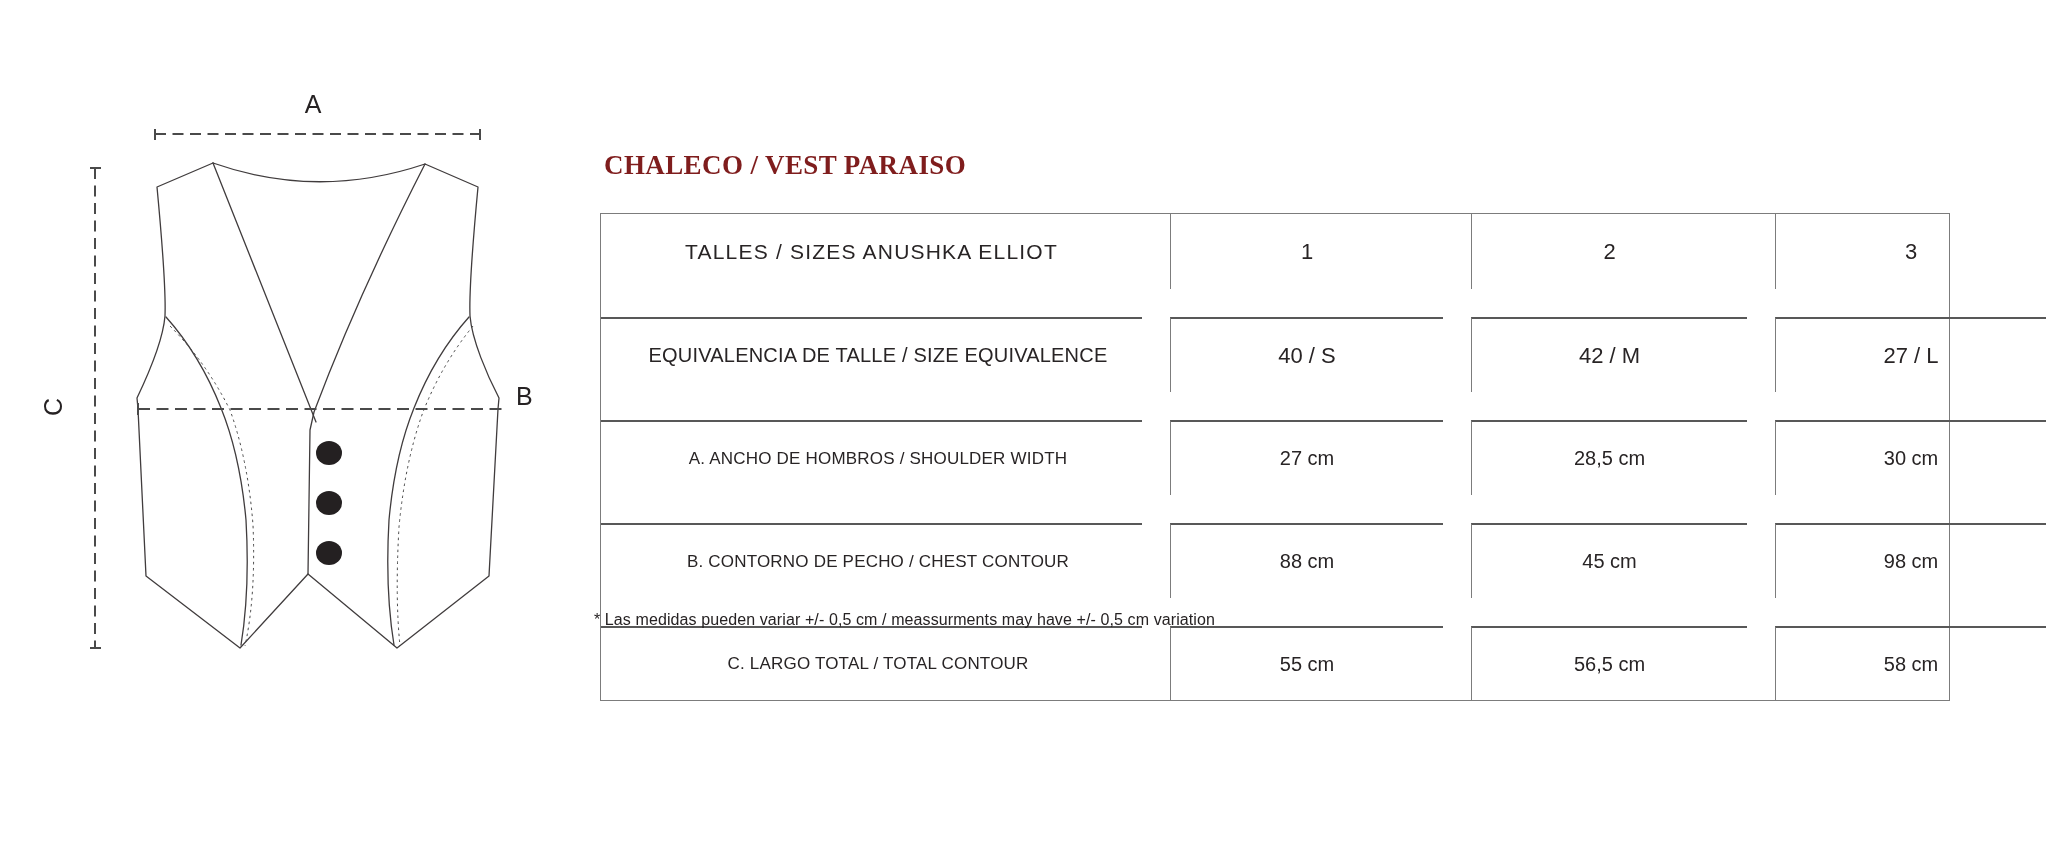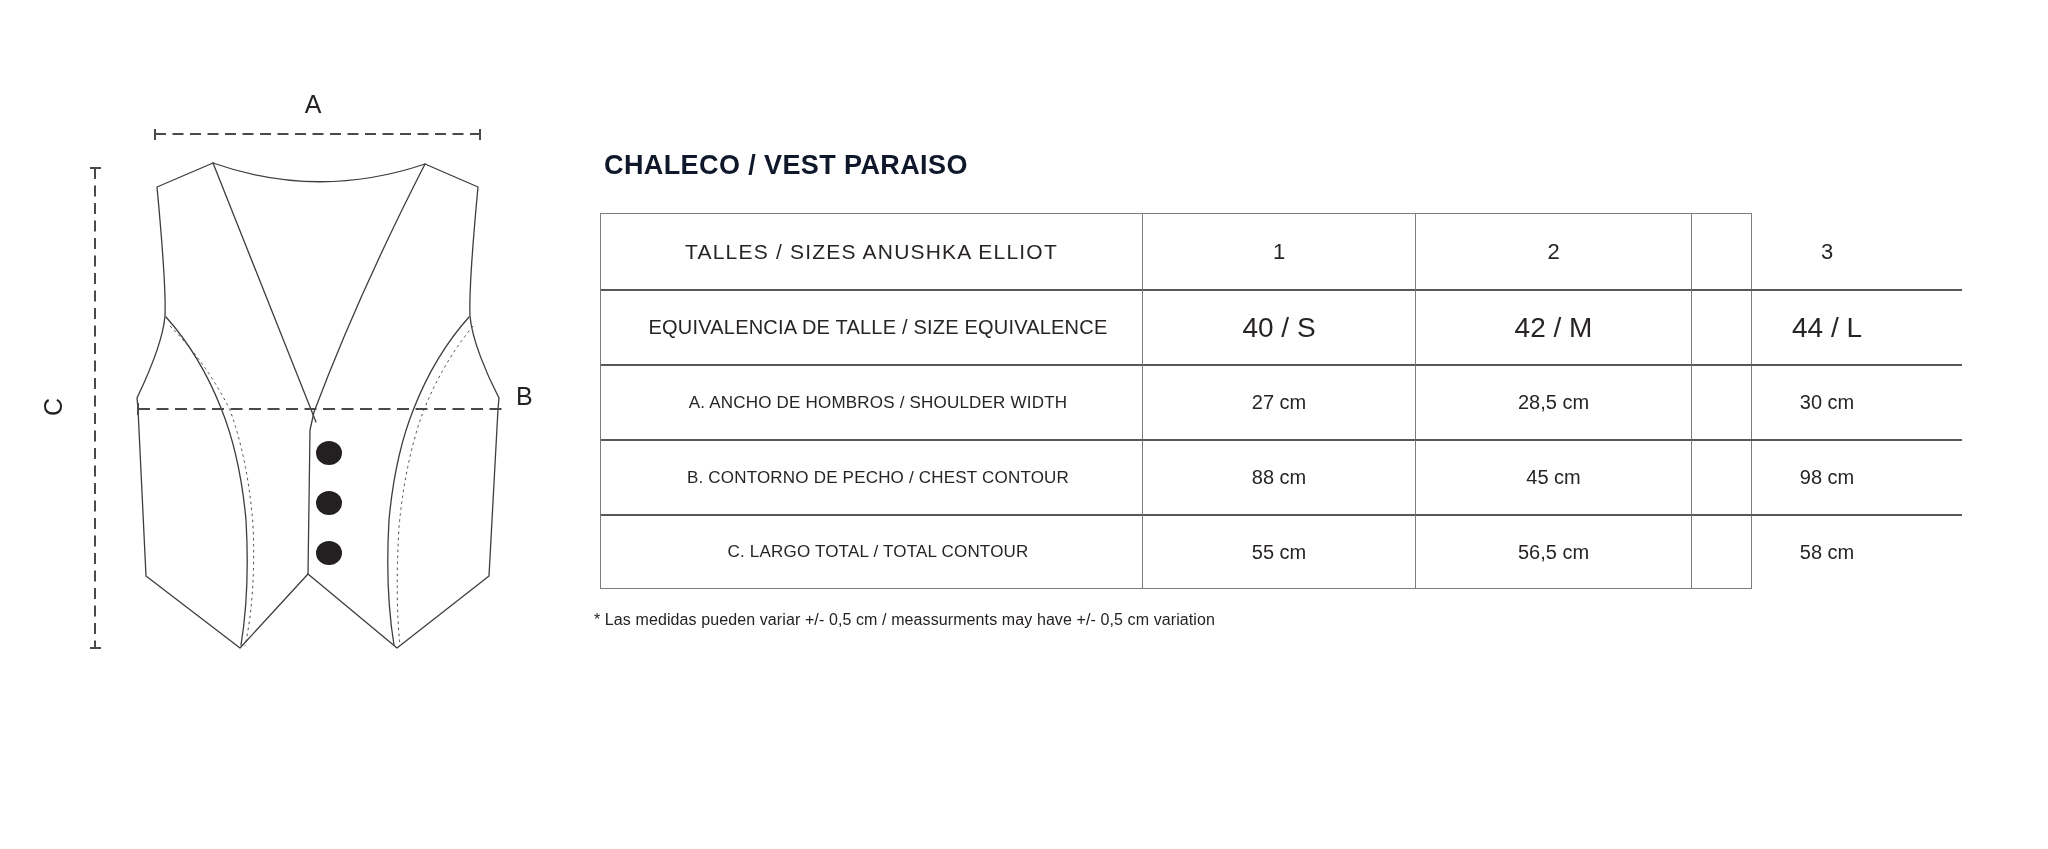--- a/index.html
+++ b/index.html
@@ -14,36 +14,38 @@
   }
 
   
   .title {
     position: absolute;
     left: 604px;
     top: 150px;
     font-size: 27px;
     font-weight: 700;
     letter-spacing: 0.4px;
-    color: #0f172a;
+    color: #7f1d1d;
     white-space: nowrap;
+    font-family: Liberation Serif, serif;
   }
 
   
   .size-table {
     position: absolute;
     left: 600px;
     top: 213px;
-    width: 1152px;
+    width: 1350px;
     display: grid;
     grid-template-columns: 541px 273px 276px 271px;
     grid-template-rows: 75px 75px 75px 75px 74px;
     border: 1.5px solid #7c7c7c;
     box-sizing: border-box;
     background: #ffffff;
+    gap: 28px;
   }
   .size-table .td {
     display: flex;
     align-items: center;
     justify-content: center;
     box-sizing: border-box;
     border-left: 1.5px solid #7c7c7c;
     border-top: 2px solid #585858;
     overflow: hidden;
     white-space: nowrap;
@@ -62,21 +64,21 @@
   }
   .row-label {
     justify-content: flex-start;
     padding-left: 13px;
     font-size: 17px;
     letter-spacing: 0.2px;
     color: #282425;
   }
   .row-label.equiv { font-size: 20px; }
   .cell-value { font-size: 20px; color: #282425; }
-  .cell-value.big { font-size: 28px; }
+  .cell-value.big { font-size: 22px; }
 
   
   .footnote {
     position: absolute;
     left: 594px;
     top: 611px;
     font-size: 16px;
     letter-spacing: 0.1px;
     color: #262223;
     white-space: nowrap;
@@ -146,21 +148,21 @@
   <div class="size-table">
 
     <div class="td first-col first-row header-label">TALLES / SIZES ANUSHKA ELLIOT</div>
     <div class="td first-row size-num">1</div>
     <div class="td first-row size-num">2</div>
     <div class="td first-row size-num">3</div>
 
     <div class="td first-col row-label equiv">EQUIVALENCIA DE TALLE / SIZE EQUIVALENCE</div>
     <div class="td cell-value big">40 / S</div>
     <div class="td cell-value big">42 / M</div>
-    <div class="td cell-value big">44 / L</div>
+    <div class="td cell-value big">27 / L</div>
 
     <div class="td first-col row-label">A. ANCHO DE HOMBROS / SHOULDER WIDTH</div>
     <div class="td cell-value">27 cm</div>
     <div class="td cell-value">28,5 cm</div>
     <div class="td cell-value">30 cm</div>
 
     <div class="td first-col row-label">B. CONTORNO DE PECHO / CHEST CONTOUR</div>
     <div class="td cell-value">88 cm</div>
     <div class="td cell-value">45  cm</div>
     <div class="td cell-value">98 cm</div>

